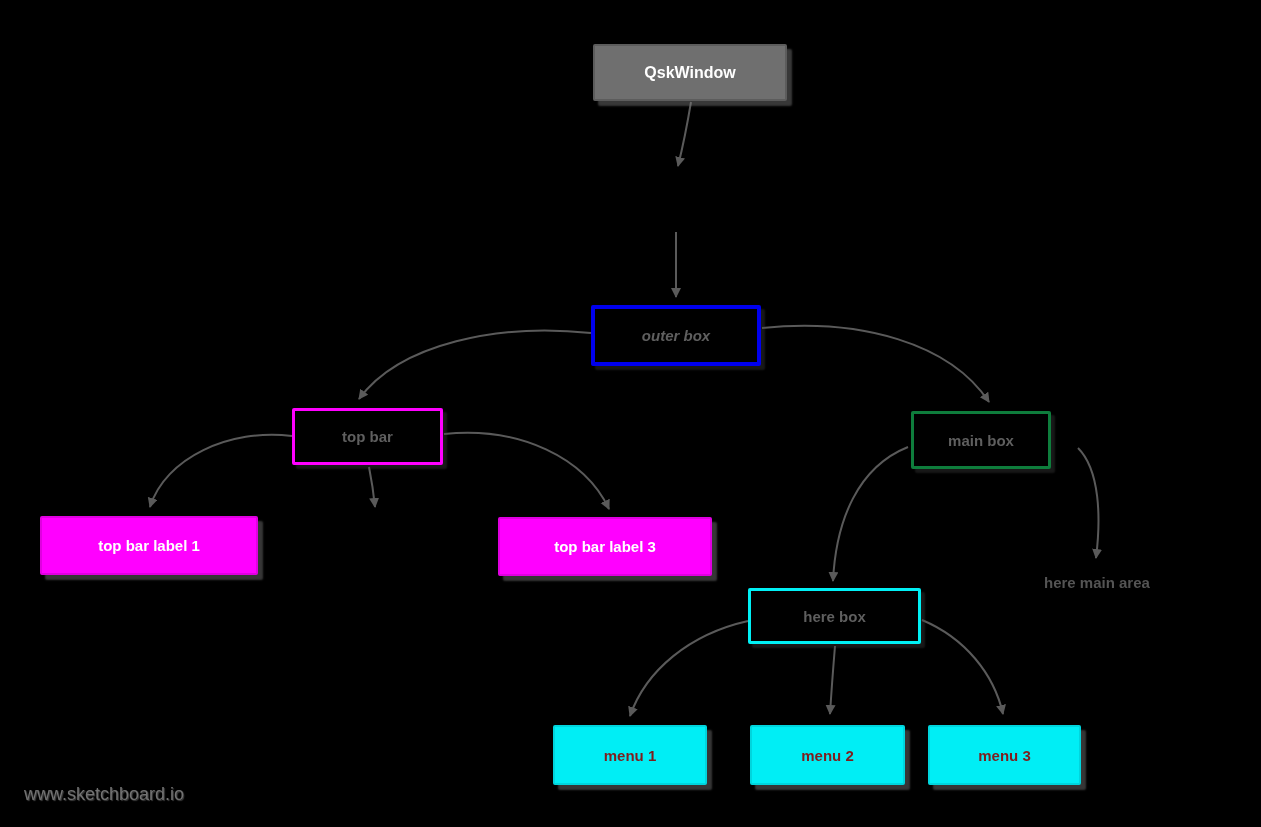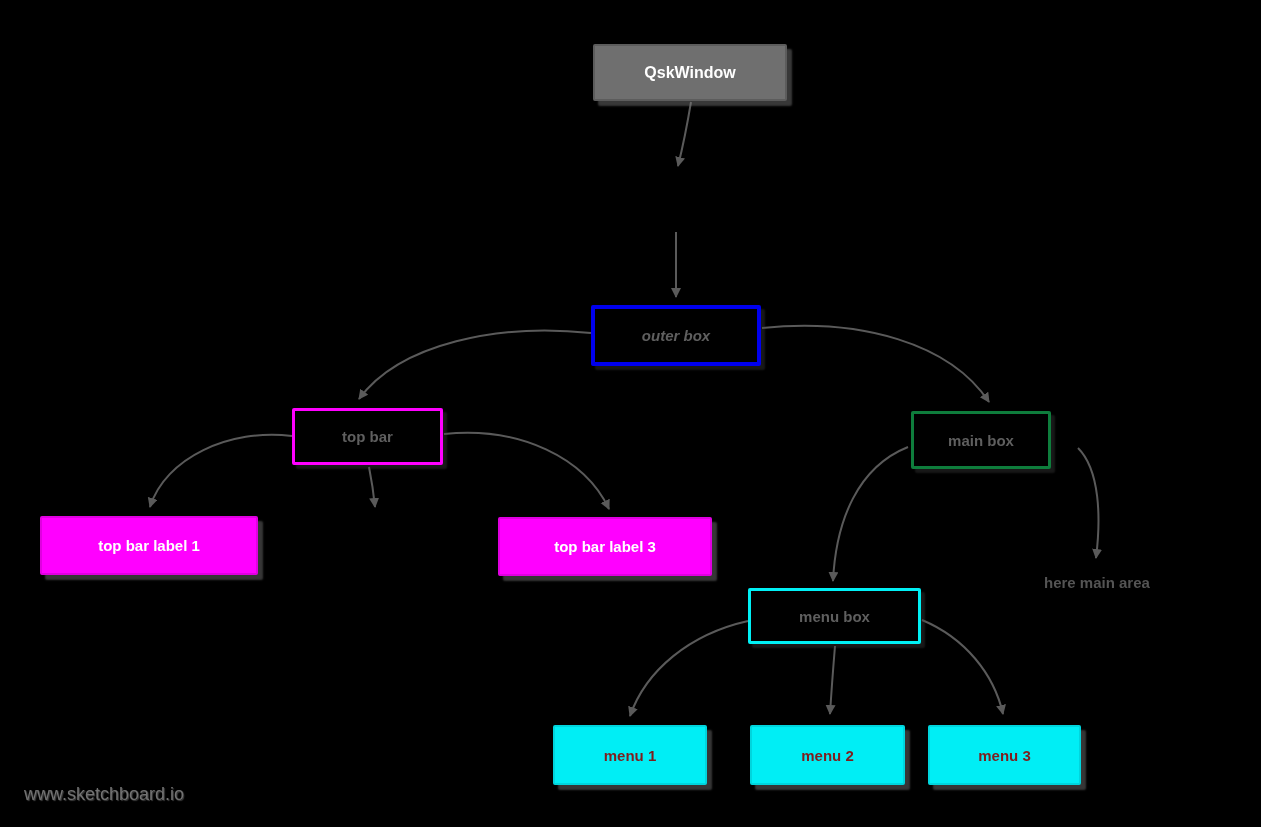--- a/index.html
+++ b/index.html
@@ -109,21 +109,21 @@
 
   <div class="node gray" style="left:593px; top:44px; width:194px; height:57px;">QskWindow</div>
 
 
   <div class="node outline blue" style="left:591px; top:305px; width:170px; height:61px;font-style:italic;">outer box</div>
 
   <div class="node outline magenta" style="left:292px; top:408px; width:151px; height:57px;">top bar</div>
 
   <div class="node outline green" style="left:911px; top:411px; width:140px; height:58px;">main box</div>
 
-  <div class="node outline cyan" style="left:748px; top:588px; width:173px; height:56px;">menu box</div>
+  <div class="node outline cyan" style="left:748px; top:588px; width:173px; height:56px;">here box</div>
 
   <div class="node fill-magenta" style="left:40px; top:516px; width:218px; height:59px;">top bar label 1</div>
 
 
   <div class="node fill-magenta" style="left:498px; top:517px; width:214px; height:59px;">top bar label 3</div>
 
   <div class="free-text" style="left:1030px; top:574px;margin-left:14px;">here main area</div>
 
   <div class="node fill-cyan" style="left:553px; top:725px; width:154px; height:60px;">menu 1</div>
 

